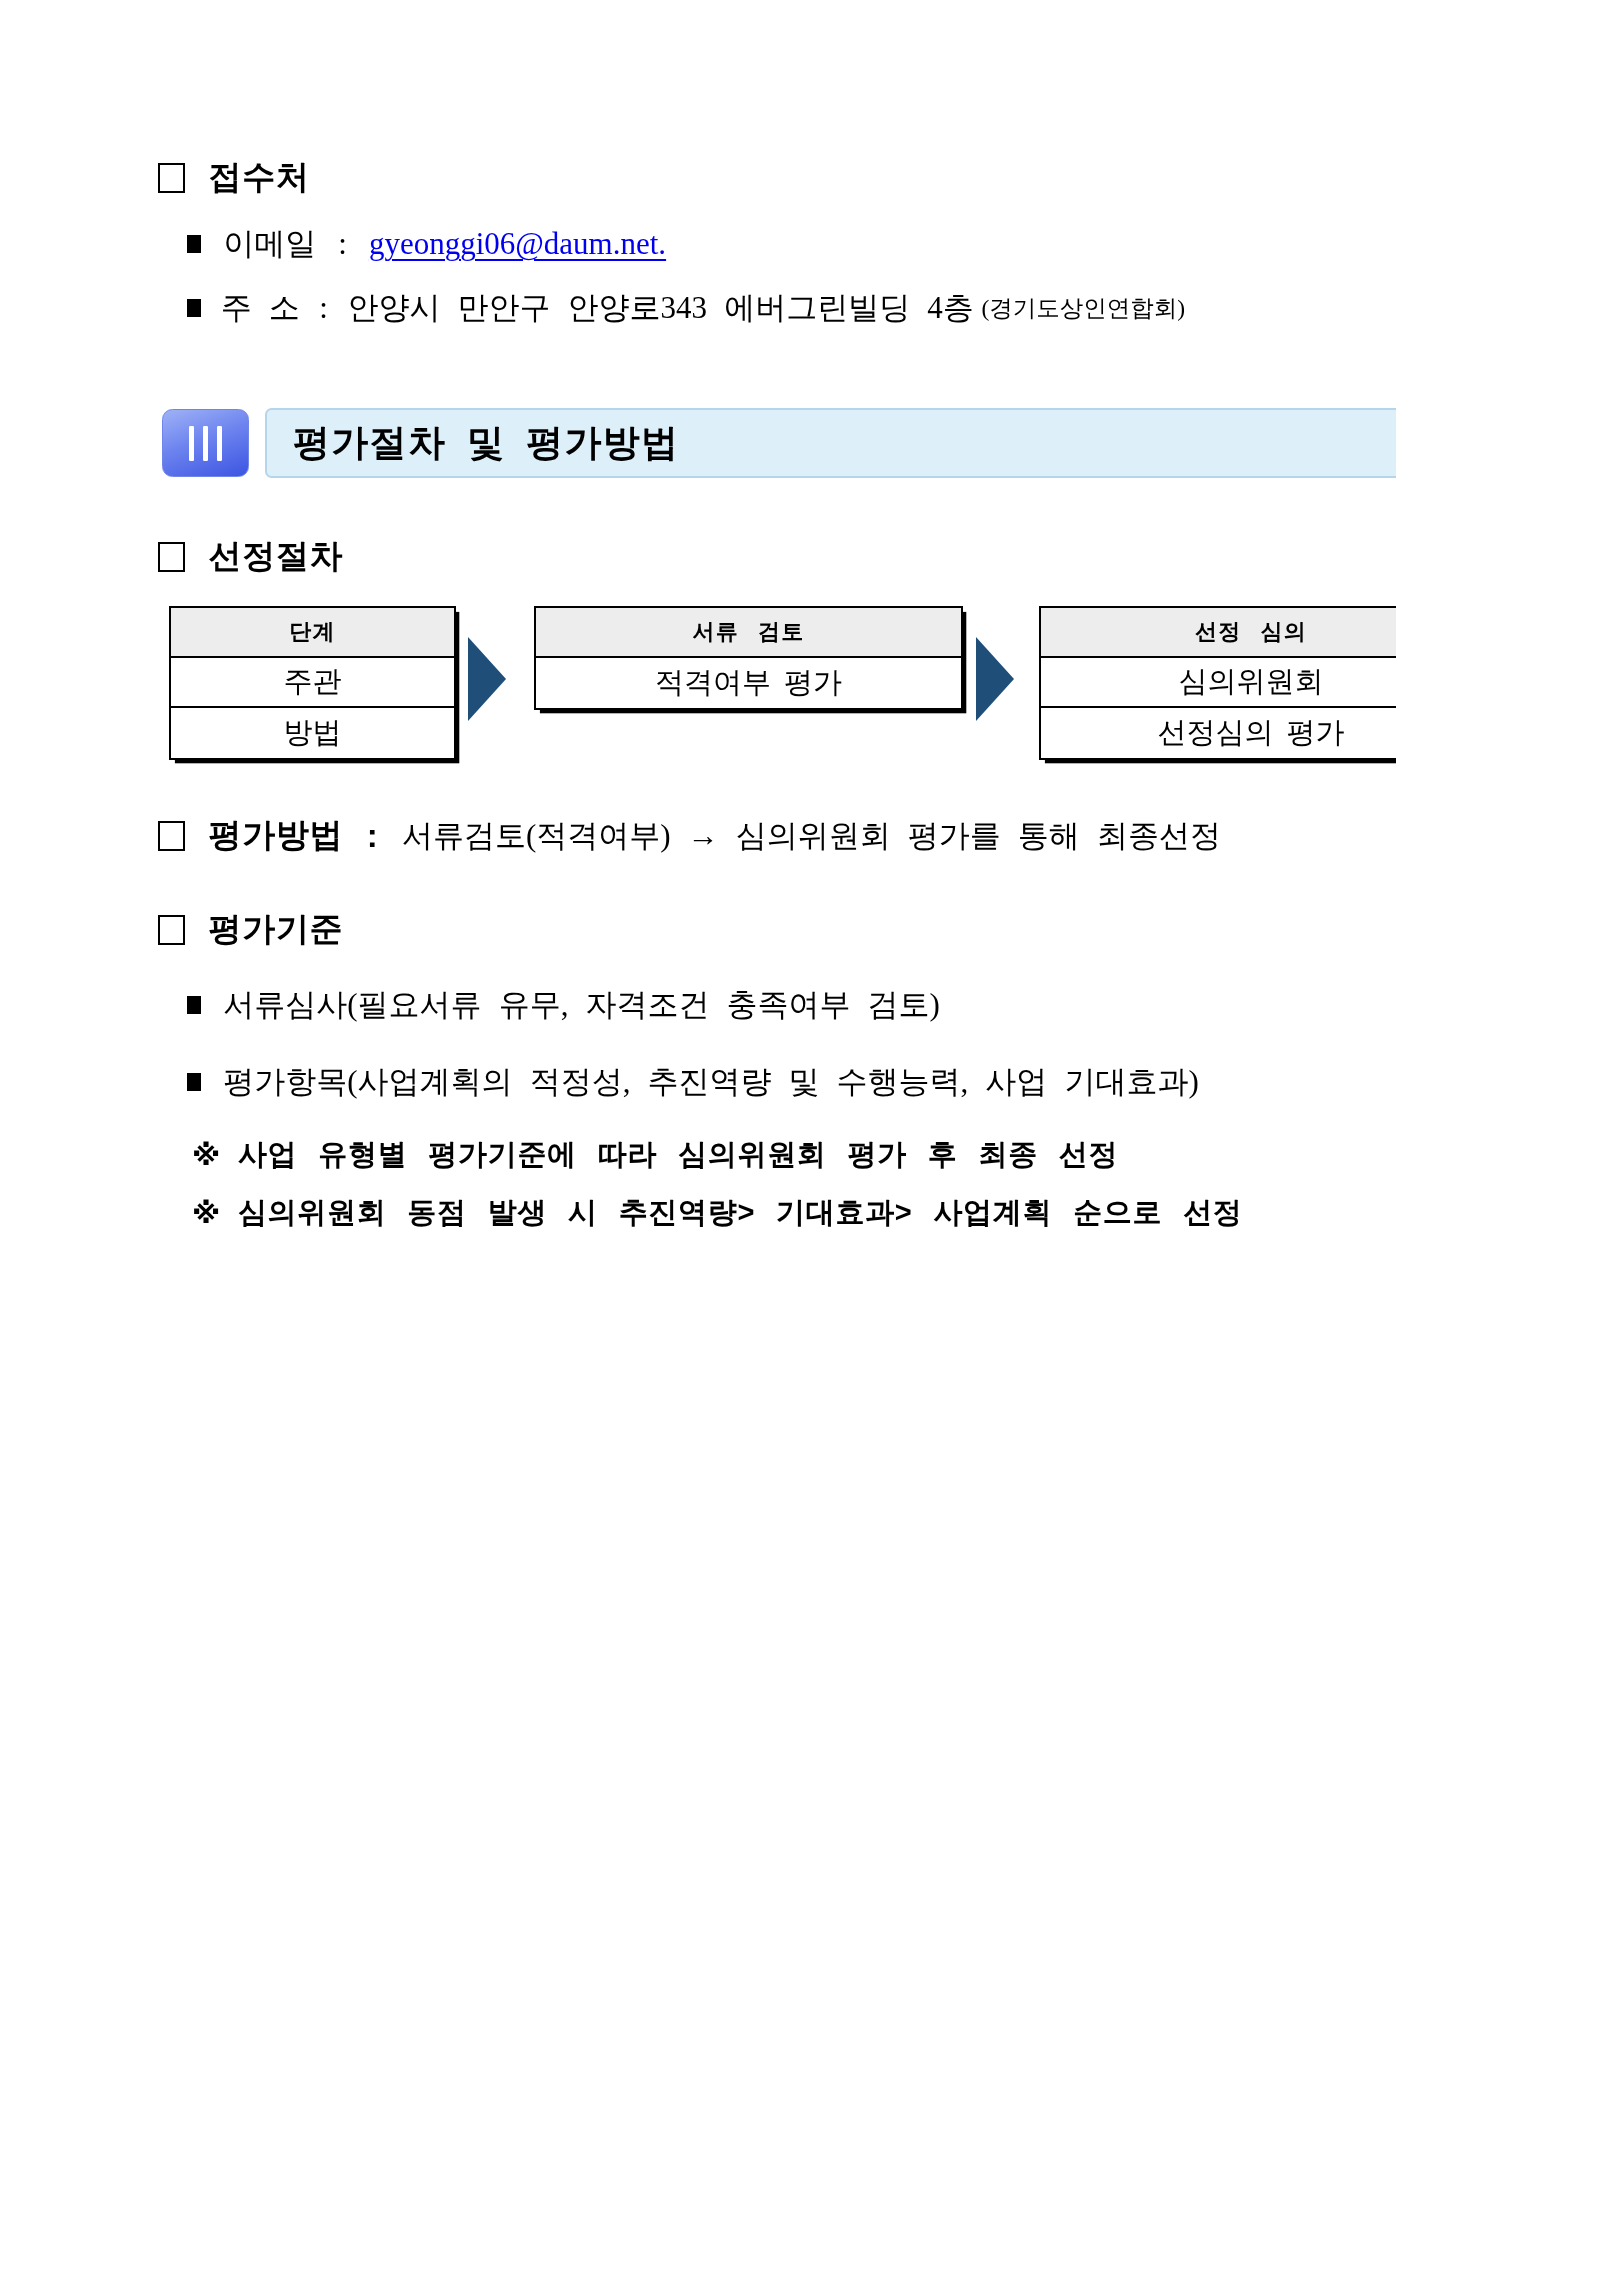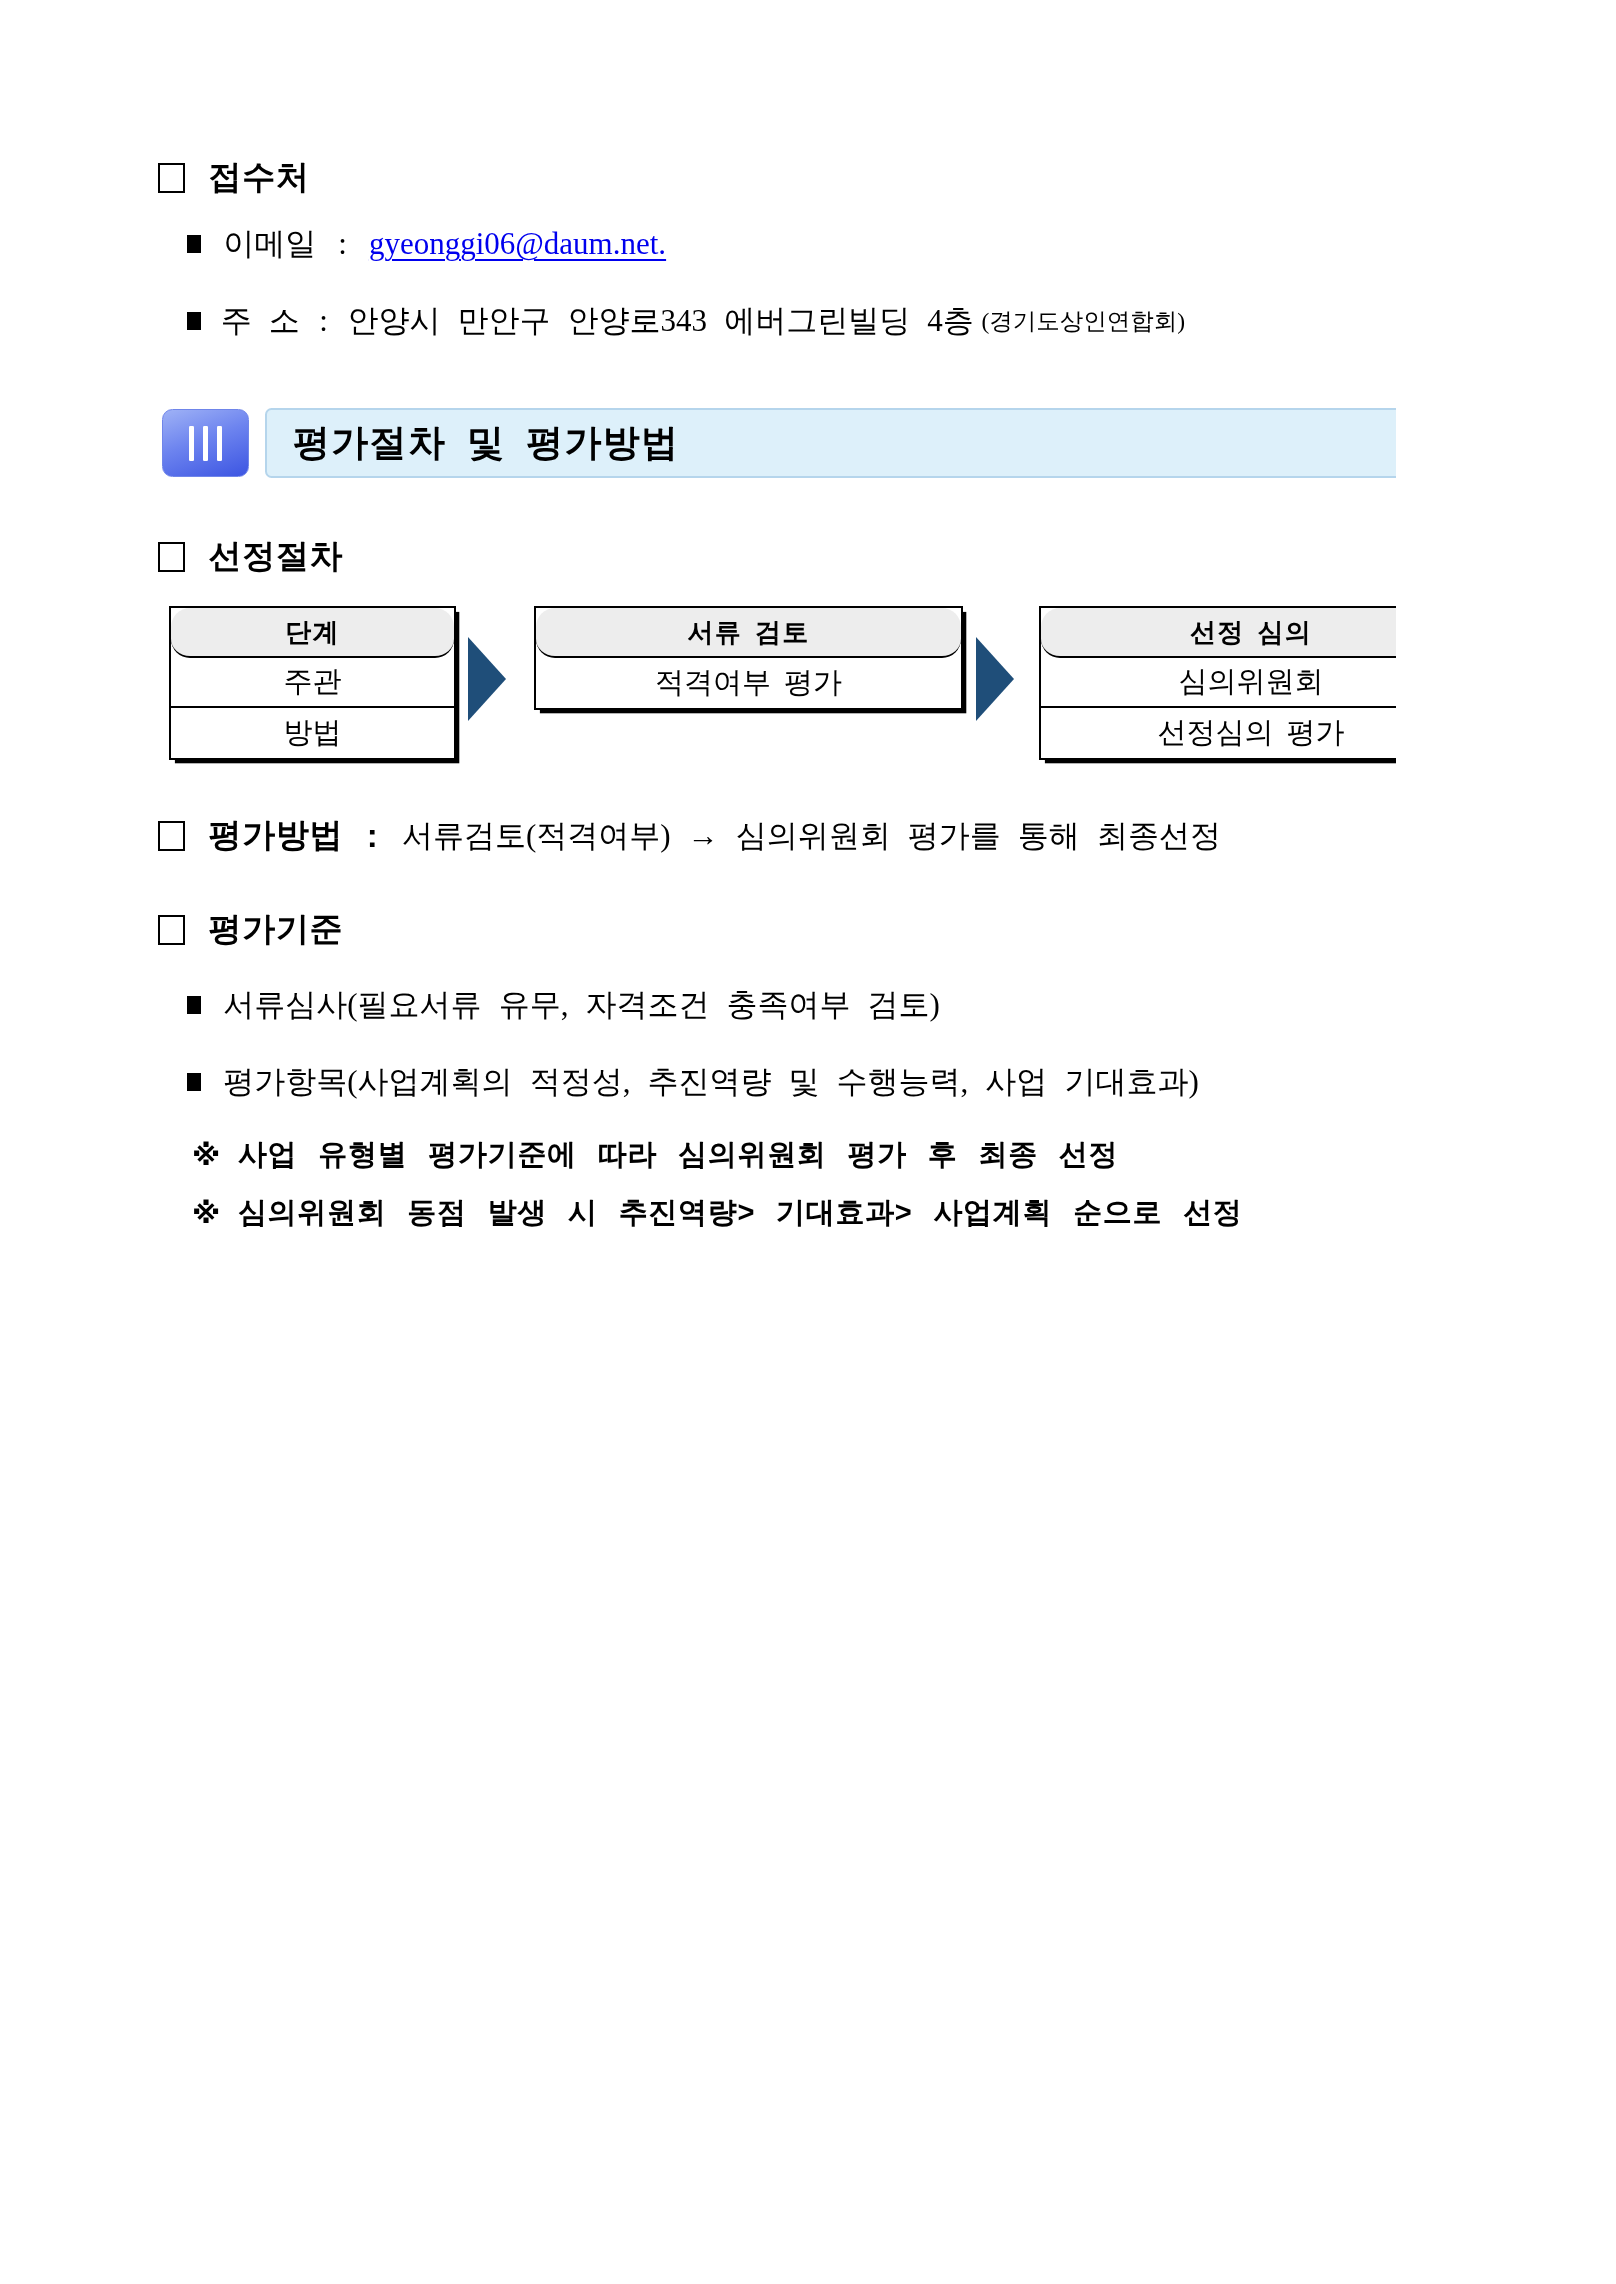--- a/index.html
+++ b/index.html
@@ -107,25 +107,24 @@
   .flow-box .cell{
     height:50px;
     display:flex;align-items:center;justify-content:center;
     font-size:29px;
     white-space:nowrap;
     word-spacing:0.2em;
   }
   .flow-box .cell.head{
     background:var(--table-header-bg);
     border-bottom:2px solid var(--ink);
-    font-family:Liberation Serif, serif;
+    font-family:Liberation Mono, monospace;
     font-weight:700;
-    font-size:26px;
+    font-size:22px;
     letter-spacing:1.3px;
-    border-radius:19px;
   }
   .flow-box .cell.mid{border-bottom:2px solid var(--ink);}
   .flow-arrow{
     position:absolute;
     top:637px;
     width:0;height:0;
     border-top:42px solid transparent;
     border-bottom:42px solid transparent;
     border-left:38px solid var(--arrow);
   }
@@ -159,21 +158,21 @@
     <span>접수처</span>
   </div>
 
   <div class="b-row serif" style="left:187px;top:223px;">
     <span class="sq-bullet"></span>
     <span>이메일</span>
     <span>:</span>
     <a href="#" class="email-link">gyeonggi06@daum.net.</a>
   </div>
 
-  <div class="b-row serif" style="left:187px;top:300px;gap:19.5px;">
+  <div class="b-row serif" style="left:187px;top:287px;gap:19.5px;">
     <span class="sq-bullet"></span>
     <span>주 소</span>
     <span>:</span>
     <span>안양시 만안구 안양로343 에버그린빌딩 4층</span>
       <span class="addr-small" style="margin-left:-11.7px;">(경기도상인연합회)</span>
   </div>
 
   <div class="sec-badge" title="III">
     <span class="bar"></span>
     <span class="bar"></span>

